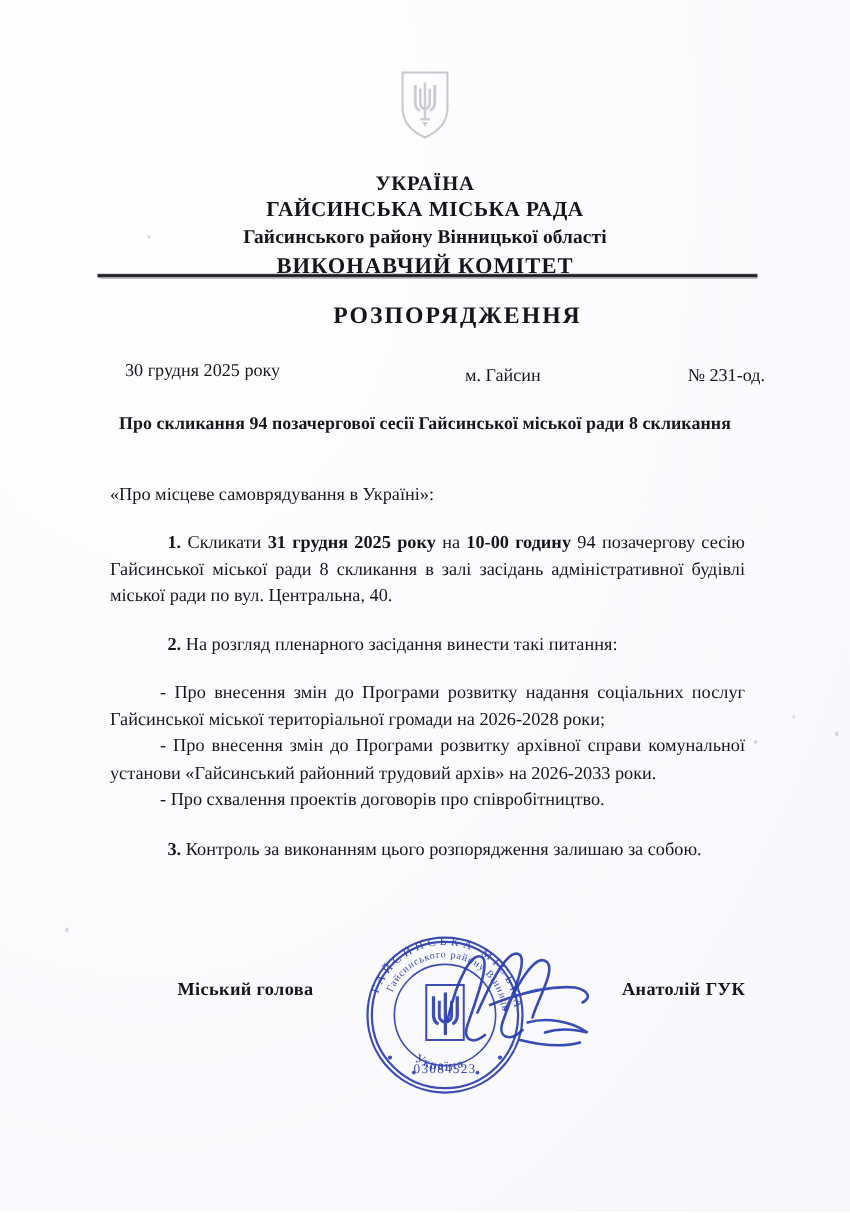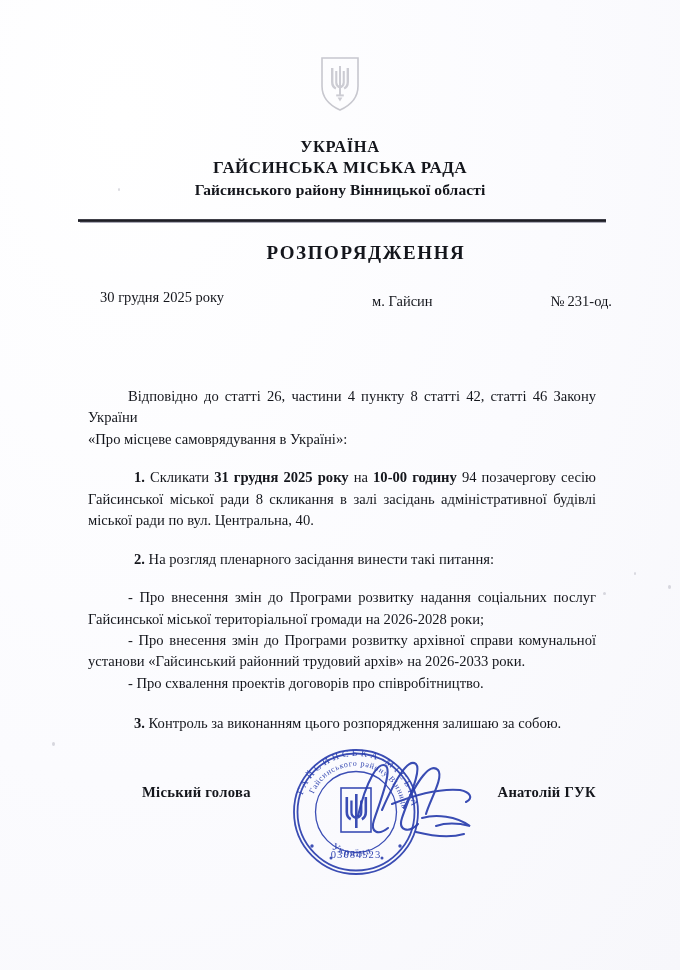--- a/index.html
+++ b/index.html
@@ -213,35 +213,36 @@
           <path d="M17.6 41.6 h4.8 l-2.4 4 z"></path>
         </g>
       </svg>
     </span>
   </div>
 
   <div class="header">
     <div class="h-line1">УКРАЇНА</div>
     <div class="h-line2">ГАЙСИНСЬКА МІСЬКА РАДА</div>
     <div class="h-line3">Гайсинського району Вінницької області</div>
+    <div class="h-line4">ВИКОНАВЧИЙ КОМІТЕТ</div>
   </div>
 
   <div class="rule"></div>
 
   <div class="doc-title">РОЗПОРЯДЖЕННЯ</div>
 
   <div class="date-row">
     <span class="d-date">30 грудня 2025 року</span>
     <span class="d-city">м. Гайсин</span>
     <span class="d-num">№ 231-од.</span>
   </div>
 
+  <div class="subject">Про скликання 94 позачергової сесії Гайсинської міської ради 8 скликання</div>
 
   <div class="body">
-    <p class="indent">Відповідно до статті 26, частини 4 пункту 8 статті 42, статті 46 Закону України</p>
     <p>«Про місцеве самоврядування в Україні»:</p>
 
     <div class="gap-md"></div>
 
     <p class="indent-num">
       <b>1.</b>
       <span>Скликати</span>
       <b>31 грудня 2025 року</b>
       <span>на</span>
       <b>10-00 годину</b>

